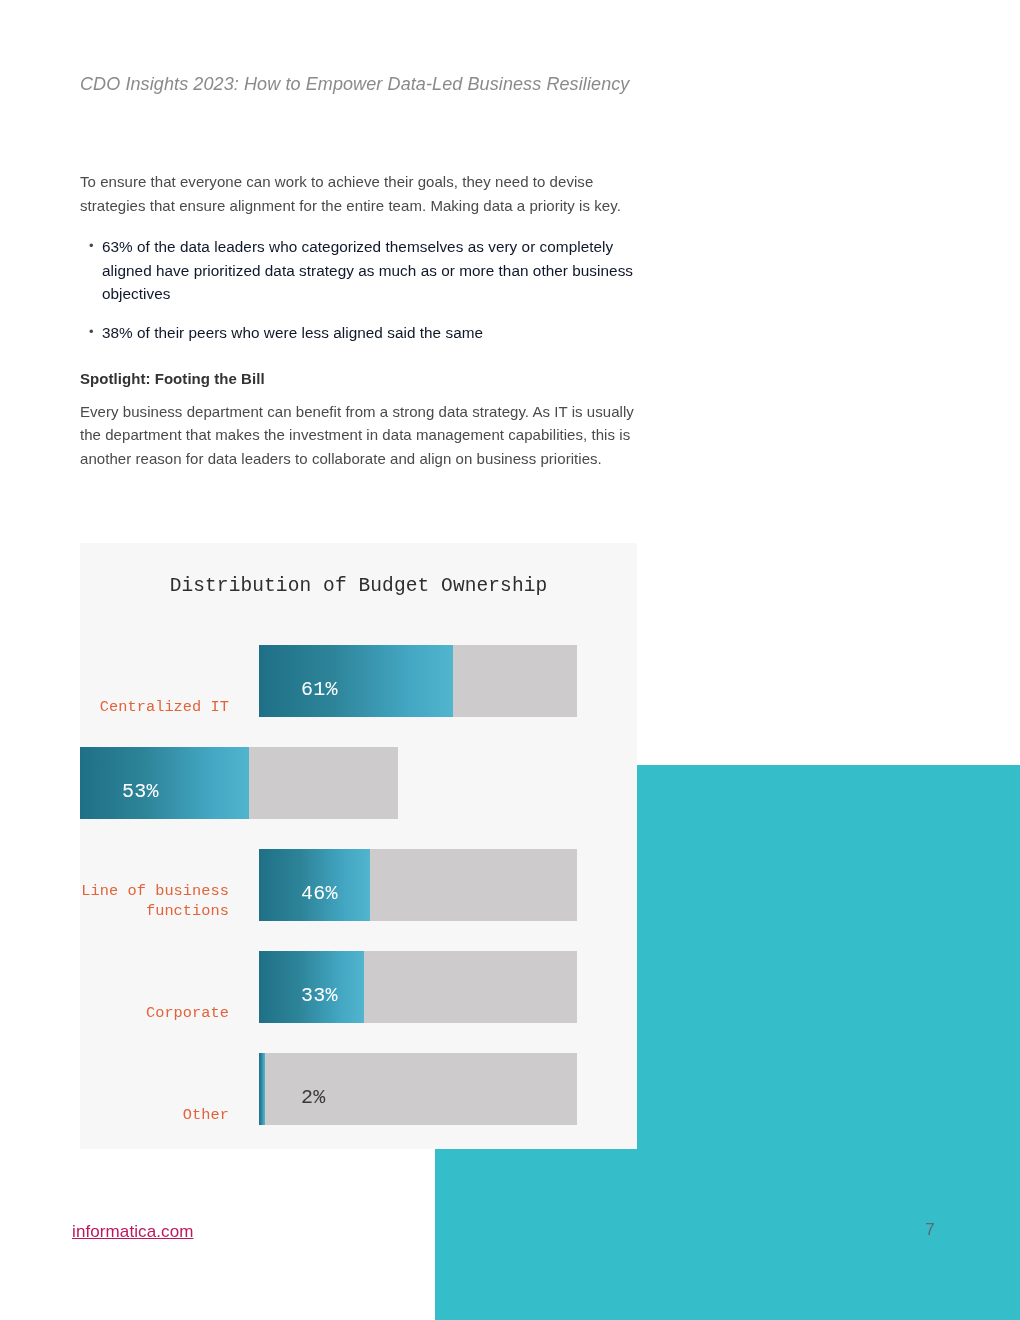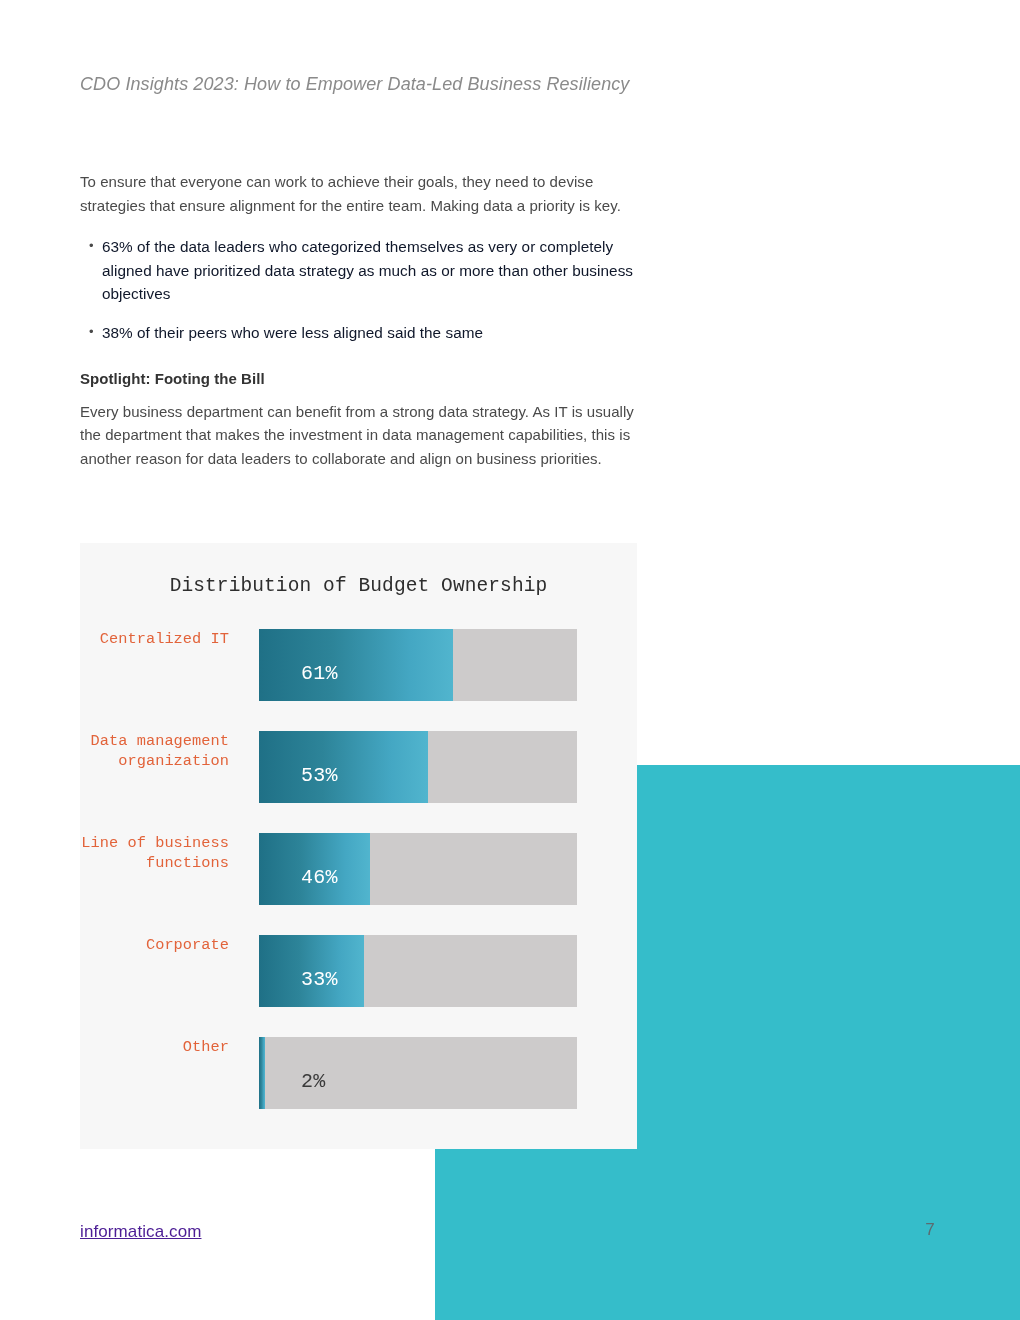--- a/index.html
+++ b/index.html
@@ -112,21 +112,21 @@
     position: absolute;
     left: 0;
     top: 86px;
     width: 557px;
   }
   .chart-row {
     position: relative;
     height: 88px;
     margin-bottom: 14px;
     display: flex;
-    align-items: flex-start;
+    align-items: flex-end;
   }
   .chart-row:last-child { margin-bottom: 0; }
 
   .row-label {
     width: 179px;
     box-sizing: border-box;
     padding-right: 30px;
     text-align: right;
     font-size: 15.3px;
     line-height: 20px;
@@ -157,24 +157,24 @@
     align-items: center;
     font-size: 20px;
     color: #ffffff;
     letter-spacing: 0.2px;
   }
   .row-value.on-track { color: #3a3a3a; }
 
   
   .footer-link {
     position: absolute;
-    left: 80px;
+    left: 72px;
     top: 1222px;
     font-size: 17px;
-    color: #4c1d95;
+    color: #be185d;
     z-index: 3;
     letter-spacing: 0.1px;
   }
   .page-number {
     position: absolute;
     left: 910px;
     top: 1220px;
     width: 40px;
     text-align: center;
     font-size: 17px;
@@ -208,21 +208,20 @@
 
     <div class="chart-row">
       <div class="row-label">Centralized IT</div>
       <div class="row-track">
         <div class="row-fill" style="width: 61%;"></div>
         <div class="row-value">61%</div>
       </div>
     </div>
 
     <div class="chart-row">
-      <div class="row-label">Data management organization</div>
       <div class="row-track">
         <div class="row-fill" style="width: 53%;"></div>
         <div class="row-value">53%</div>
       </div>
     </div>
 
     <div class="chart-row">
       <div class="row-label">Line of business functions</div>
       <div class="row-track">
         <div class="row-fill" style="width: 35%;"></div>

